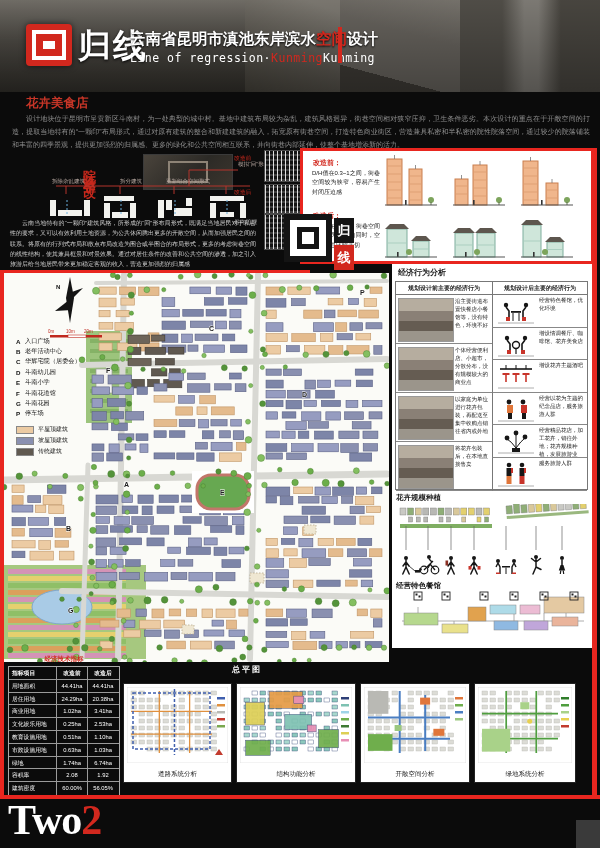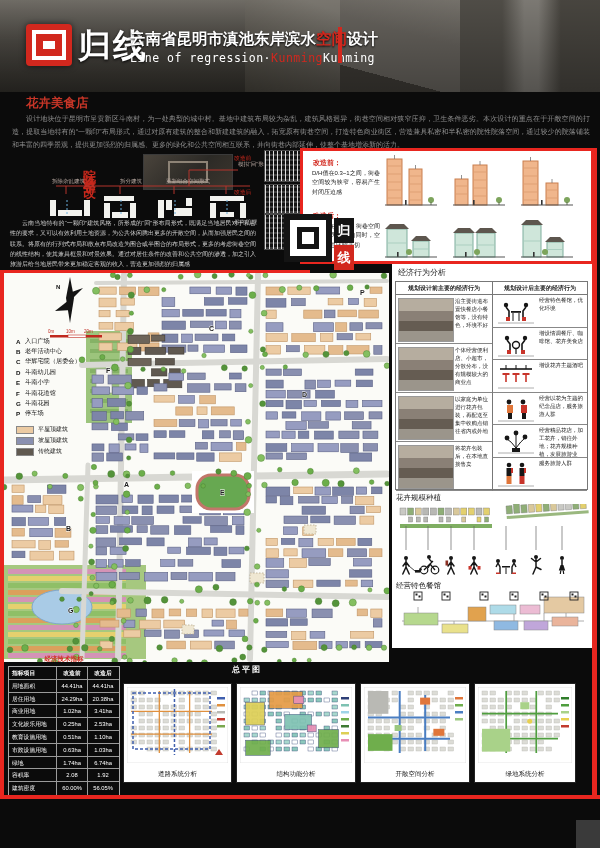--- a/index.html
+++ b/index.html
@@ -37,21 +37,21 @@
   .dhbox{left:300px;top:148px;width:294px;height:116px;background:#fff;border:3px solid #e8261f;box-sizing:border-box}
   .dh-label{font-size:7px;font-weight:bold;color:#d2281e;position:absolute}
   .dh-text{font-size:6px;line-height:1.55;color:#222;position:absolute;text-align:justify}
   
   .stampA{left:284px;top:214px;width:48px;height:48px;background:#fff;border:6px solid #141414;box-sizing:border-box}
   .stampA i{position:absolute;inset:7px;border:5px solid #141414}
   .stampB{left:334px;top:218px;width:20px;height:25px;background:#141414;color:#fff;font-size:13px;font-weight:bold;text-align:center;line-height:25px}
   .stampC{left:334px;top:245px;width:20px;height:25px;background:#d2281e;color:#fff;font-size:13px;font-weight:bold;text-align:center;line-height:25px}
   
   .rpanel{left:392px;top:264px;width:200px;height:384px;background:#fff}
-  .rp-title{position:absolute;font-size:8px;font-weight:normal;color:#1a1a1a}
+  .rp-title{position:absolute;font-size:8px;font-weight:bold;color:#1a1a1a}
   .etable{position:absolute;left:3px;top:17px;width:193px;height:209px;border:1px solid #777;box-sizing:border-box}
   .ehead{position:absolute;top:0;height:13px;font-size:6px;font-weight:bold;color:#222;text-align:center;line-height:13px;border-bottom:1px solid #777;box-sizing:border-box}
   .erowL{position:absolute;left:0;width:96px;border-bottom:1px solid #888;box-sizing:border-box}
   .erowR{position:absolute;left:96px;width:95px;border-bottom:1px solid #888;border-left:1px solid #777;box-sizing:border-box}
   .ecap{position:absolute;font-size:5.5px;line-height:1.45;color:#222}
   .ephoto{position:absolute;left:2px;top:3px;width:54px;height:42px;border:1px solid #999;
      background:linear-gradient(180deg,#b6ad9f 0 28%,#8a8076 28% 52%,#655c52 52% 76%,#9b958b 76%)}
   
   .mappanel{left:4px;top:273px;width:385px;height:389px;background:#fcfcf9}
   .lg-row{display:flex;align-items:center;height:10.4px;font-size:6.2px;color:#111;white-space:nowrap}
@@ -1524,14 +1524,15 @@
           <rect x="83" y="17" width="8" height="2.5" fill="#4f9e3f"></rect>
           <rect x="83" y="24" width="8" height="2.5" fill="#a9d289"></rect>
           <rect x="83" y="31" width="8" height="2.5" fill="#e8d050"></rect>
           <rect x="83" y="38" width="8" height="2.5" fill="#c23b2e"></rect>
         </svg>
         <div class="card-label">绿地系统分析</div>
       </div>
     </div>
 
   <div class="abs botline"></div>
+  <div class="abs two"><span>Two</span><span class="redc">2</span></div>
   <div class="abs graysq"></div>
 </div>
 
 </body></html>

